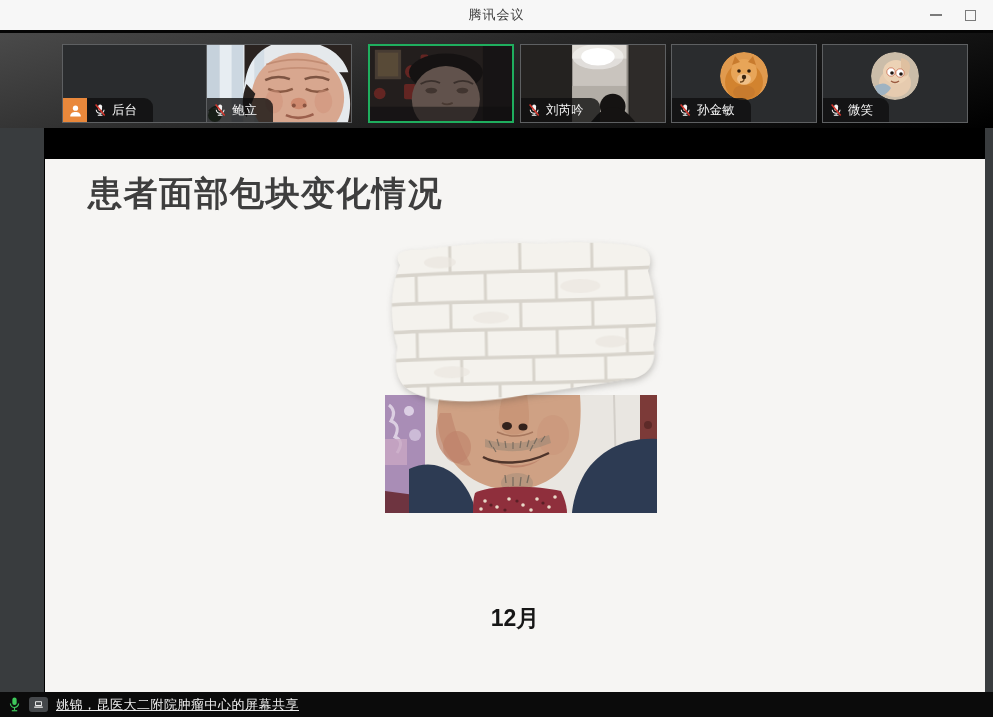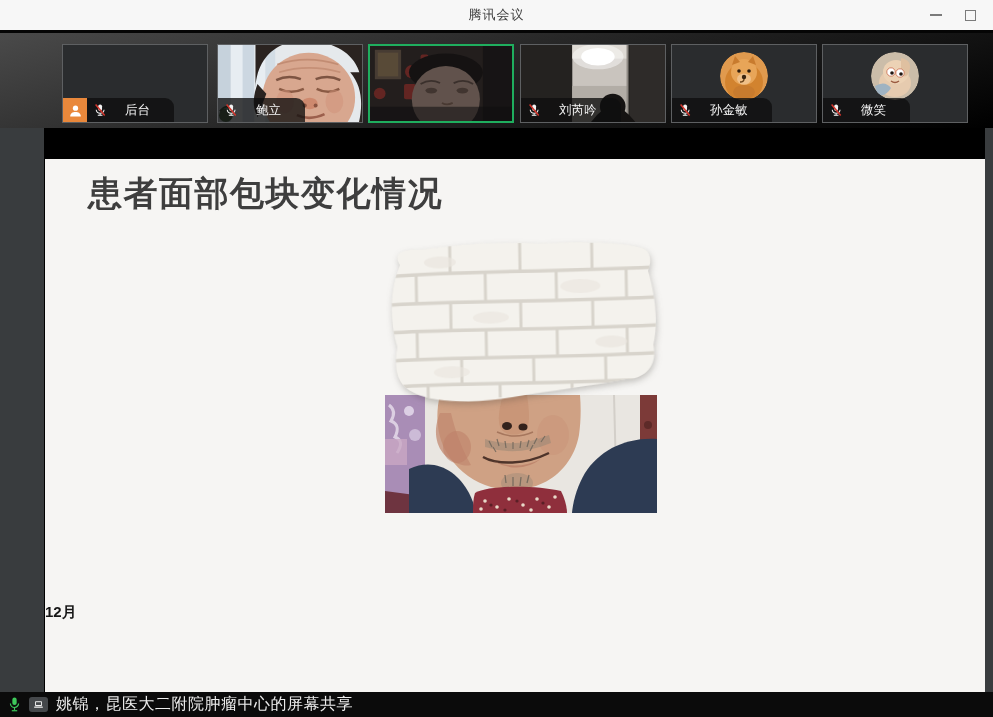--- a/index.html
+++ b/index.html
@@ -33,22 +33,22 @@
     background:#2a2c2e; border:1px solid #5e6062; overflow:hidden; cursor:pointer;
   }
   .tile.active { border:2px solid #1fae5e; }
   .tile svg.feed { position:absolute; left:0; top:0; width:100%; height:100%; }
   .avatar {
     position:absolute; left:50%; top:7px; transform:translateX(-50%);
     width:48px; height:48px; border-radius:50%; overflow:hidden;
   }
   .pill {
     position:absolute; left:0; bottom:0; z-index:3;
-    display:inline-flex; align-items:center; gap:18px;
-    height:24px; padding:0 24px 0 6px;
+    display:inline-flex; align-items:center; gap:5px;
+    height:24px; padding:0 16px 0 6px;
     background:rgba(14,14,14,.78); border-radius:0 9px 0 0;
   }
   .pill .pname { font-size:12.5px; color:#f5f5f5; white-space:nowrap; }
   .pill svg { width:14px; height:14px; flex:none; }
   .pill-offset { left:24px; }
   .presence-badge {
     position:absolute; left:0; bottom:0; z-index:4; width:24px; height:24px;
     background:#e9883b; display:flex; align-items:center; justify-content:center;
   }
   .presence-badge svg { width:15px; height:15px; }
@@ -64,37 +64,37 @@
     position:absolute; left:43px; top:12px;
     font-size:34px; font-weight:bold; color:#3e3e3e; letter-spacing:1.5px;
   }
   .brick-wrap {
     position:absolute; left:336px; top:80px; width:285px; height:170px;
     transform:rotate(-1deg); z-index:2;
     filter:drop-shadow(1px 3px 3px rgba(70,64,58,.28));
   }
   .photo-wrap { position:absolute; left:340px; top:236px; width:272px; height:118px; z-index:1; }
   .brick-wrap svg, .photo-wrap svg { width:100%; height:100%; display:block; }
-  .caption { position:absolute; left:0; width:100%; 
-    font-weight:bold; color:#161616; font-size:15px; }
+  .caption { position:absolute; left:0; width:100%; text-align:center;
+    font-weight:bold; color:#161616; font-size:23px; }
   .caption.month  { top:444px; }
   .caption.status { top:477px; }
 
   
   .statusbar {
     position:absolute; left:0; top:692px; width:993px; height:25px;
     background:#0b0b0b; display:flex; align-items:center; gap:8px; padding-left:8px;
   }
   .statusbar .mic { width:13px; height:17px; }
   .share-chip {
     width:19px; height:15px; border-radius:3px; background:#45484b;
     display:flex; align-items:center; justify-content:center;
   }
   .share-chip svg { width:13px; height:11px; }
-  .status-text { font-size:16px; color:#ededed; letter-spacing:.5px; }
+  .status-text { font-size:13px; color:#ededed; letter-spacing:.5px;text-decoration:underline; }
 </style>
 </head>
 <body>
 
 <div id="app">
 
   <div class="titlebar">
     <span class="title">腾讯会议</span>
     <div class="win-controls">
       <button class="win-btn">
@@ -120,21 +120,21 @@
           <rect x="9" y="2.5" width="6.5" height="11" rx="3.2" fill="#f2f2f2"></rect>
           <path d="M5.5 11.5a6.8 6.8 0 0 0 13.5 0" fill="none" stroke="#f2f2f2" stroke-width="1.8"></path>
           <line x1="12.2" y1="18.2" x2="12.2" y2="21" stroke="#f2f2f2" stroke-width="1.8"></line>
           <line x1="8.2" y1="21" x2="16.2" y2="21" stroke="#f2f2f2" stroke-width="1.8"></line>
           <line x1="4.5" y1="2.5" x2="20" y2="21.5" stroke="#d4352c" stroke-width="2.6"></line>
         </svg>
         <span class="pname">后台</span>
       </div>
     </div>
 
-    <div class="tile" style="left:217px">
+    <div class="tile" style="left:206px">
       <svg class="feed" viewBox="0 0 146 79" preserveAspectRatio="none">
         <rect width="146" height="79" fill="#e5e9ec"></rect>
         <rect x="0" width="13" height="79" fill="#c6d2dc"></rect>
         <rect x="13" width="12" height="79" fill="#e7edf2"></rect>
         <rect x="25" width="12" height="79" fill="#ccd7e1"></rect>
         <rect x="37" width="11" height="79" fill="#e7edf2"></rect>
         <rect x="48" width="10" height="79" fill="#d3dde5"></rect>
         <circle cx="8" cy="72" r="7" fill="#3e5a3a"></circle>
         <path d="M2,68 q6,-8 12,-2" stroke="#2f4a2d" stroke-width="2" fill="none"></path>
         <ellipse cx="92" cy="54" rx="47" ry="46" fill="#d8a78f"></ellipse>

